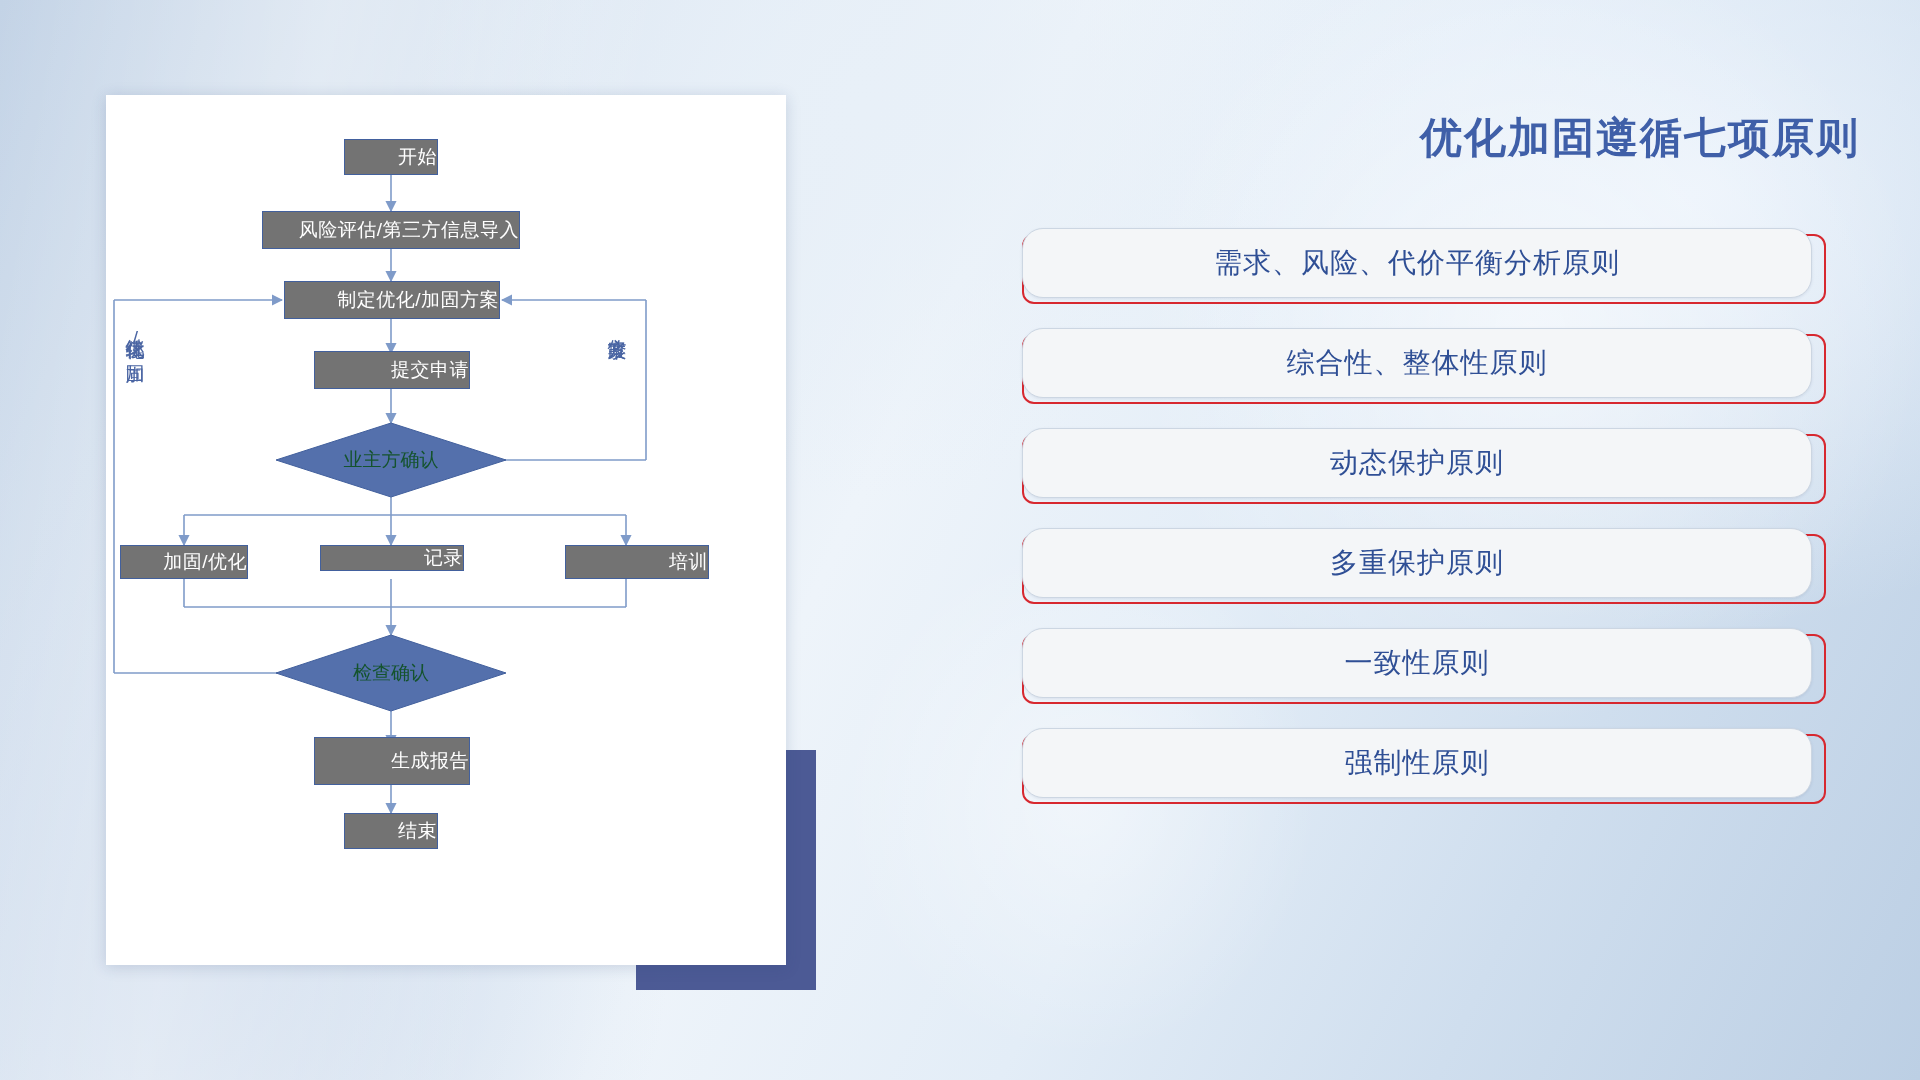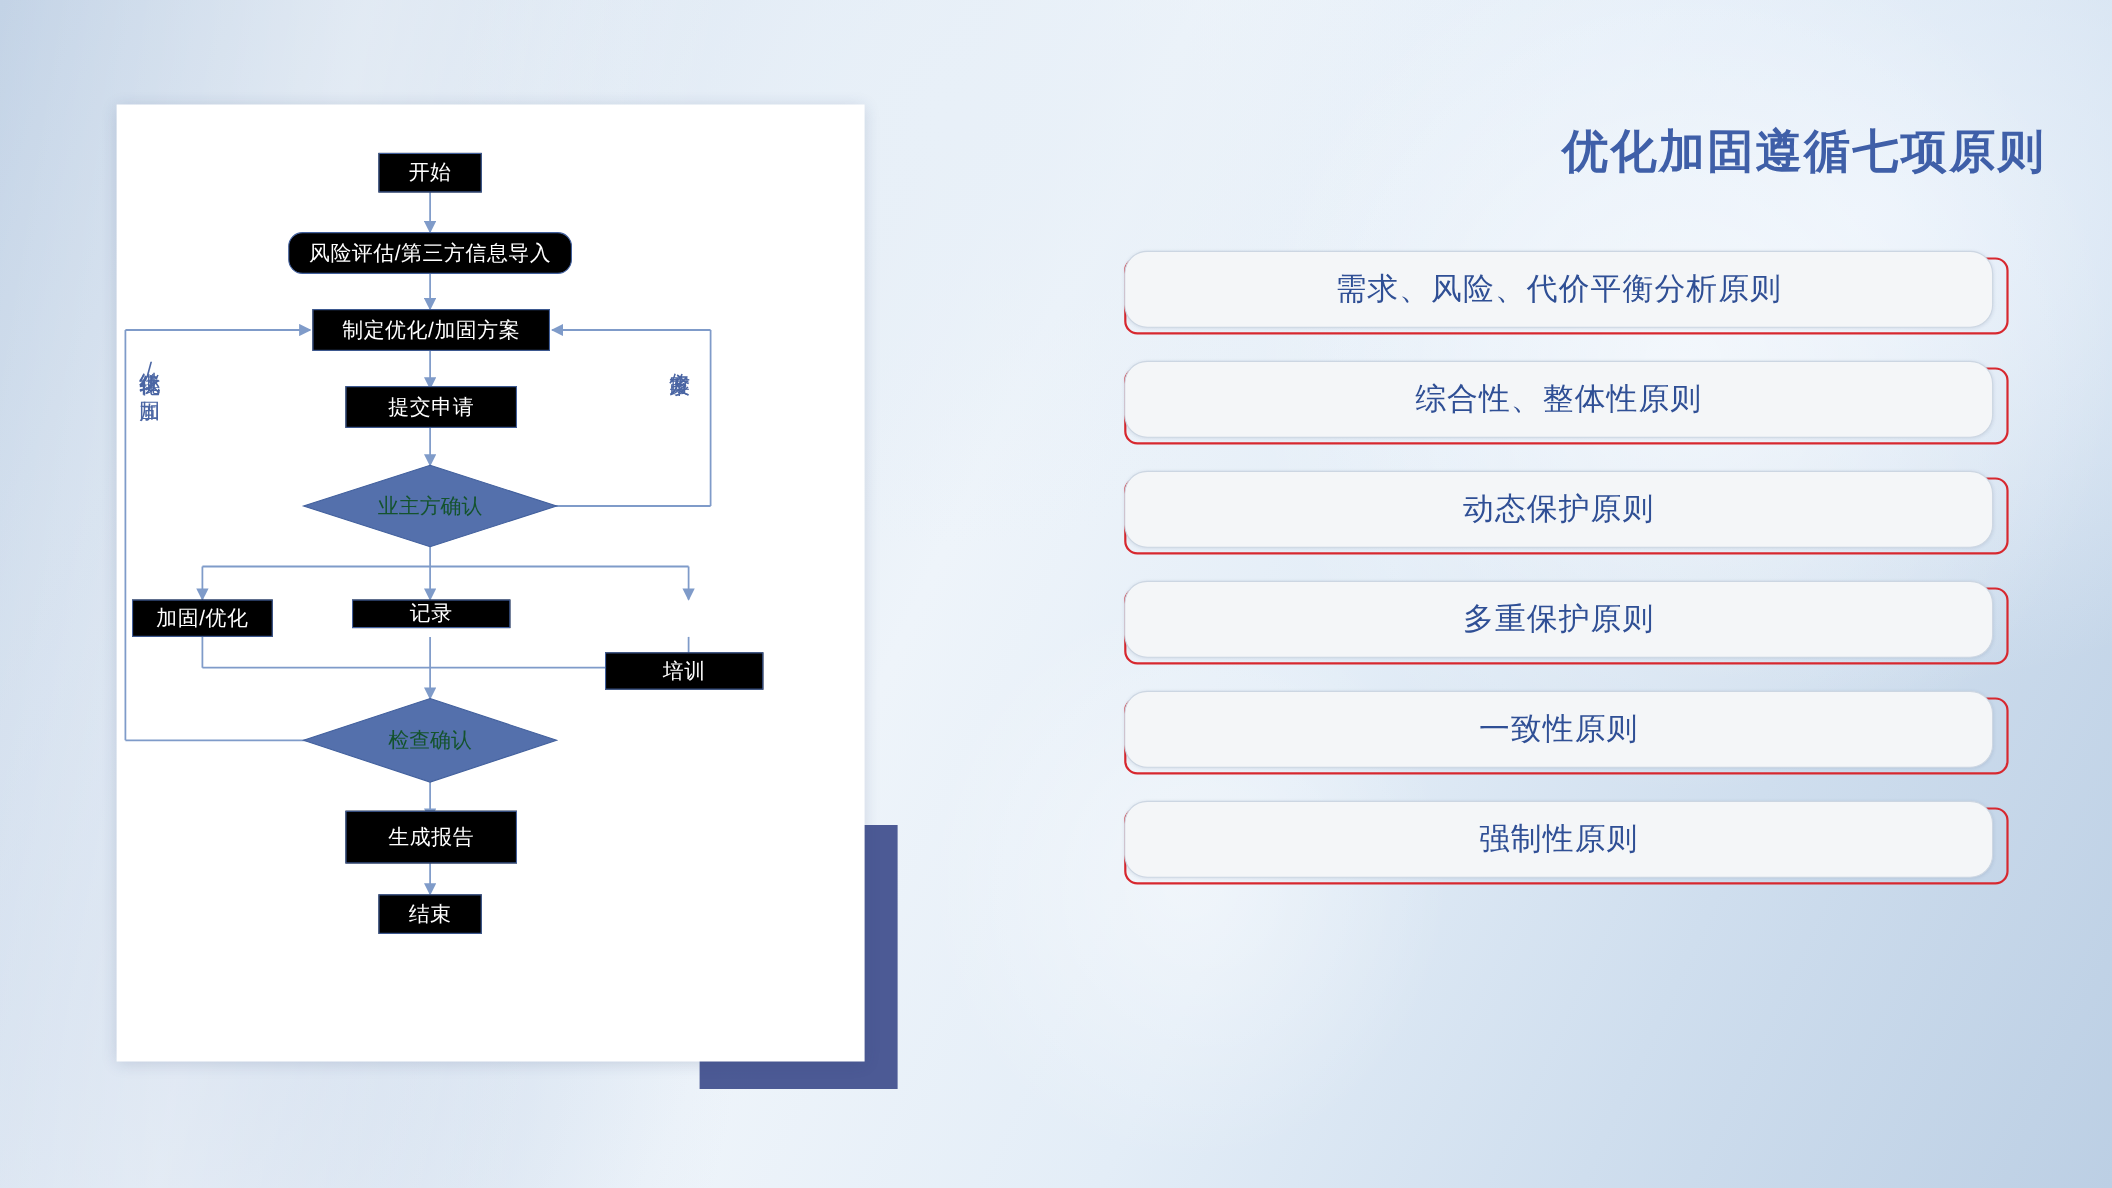--- a/index.html
+++ b/index.html
@@ -39,24 +39,24 @@
   }
   .flow-card {
     position: absolute; left: 106px; top: 95px; width: 680px; height: 870px;
     background: #ffffff;
     box-shadow: 0 2px 14px rgba(40,60,110,.18);
   }
   .flow-svg { position: absolute; left: 0; top: 0; }
 
   .nodebox {
     position: absolute;
-    background: #000000;
+    background: #737373;
     color: #ffffff;
     border: 1px solid #42609d;
-    display: flex; align-items: center; justify-content: center;
+    display: flex; align-items: center; justify-content: flex-end;
     font-size: 19px; letter-spacing: .5px; white-space: nowrap;
   }
   .diamond-label {
     position: absolute;
     color: #14532d;
     font-size: 19px;
     display: flex; align-items: center; justify-content: center;
     white-space: nowrap;
     pointer-events: none;
   }
@@ -155,21 +155,21 @@
     </g>
 
     <polygon points="285,328 400,365 285,402 170,365" fill="#5470ac" stroke="#42609d" stroke-width="1"></polygon>
     <polygon points="285,540 400,578 285,616 170,578" fill="#5470ac" stroke="#42609d" stroke-width="1"></polygon>
   </svg>
 
   <div class="nodebox" style="left:238px; top:44px; width:94px; height:36px;">
     <span>开始</span>
   </div>
 
-  <div class="nodebox" style="left:156px; top:116px; width:258px; height:38px;border-radius:13px;">
+  <div class="nodebox" style="left:156px; top:116px; width:258px; height:38px;">
     <span>风险评估/第三方信息导入</span>
   </div>
 
   <div class="nodebox" style="left:178px; top:186px; width:216px; height:38px;">
     <span>制定优化/加固方案</span>
   </div>
 
   <div class="nodebox" style="left:208px; top:256px; width:156px; height:38px;">
     <span>提交申请</span>
   </div>
@@ -179,21 +179,21 @@
   </div>
 
   <div class="nodebox" style="left:14px; top:450px; width:128px; height:34px;">
     <span>加固/优化</span>
   </div>
 
   <div class="nodebox" style="left:214px; top:450px; width:144px; height:26px;">
     <span>记录</span>
   </div>
 
-  <div class="nodebox" style="left:444px; top:450px; width:144px; height:34px;margin-top:48px;">
+  <div class="nodebox" style="left:459px; top:450px; width:144px; height:34px;">
     <span>培训</span>
   </div>
 
   <div class="diamond-label" style="left:205px; top:565px; width:160px; height:26px;">
     <span>检查确认</span>
   </div>
 
   <div class="nodebox" style="left:208px; top:642px; width:156px; height:48px;">
     <span>生成报告</span>
   </div>

